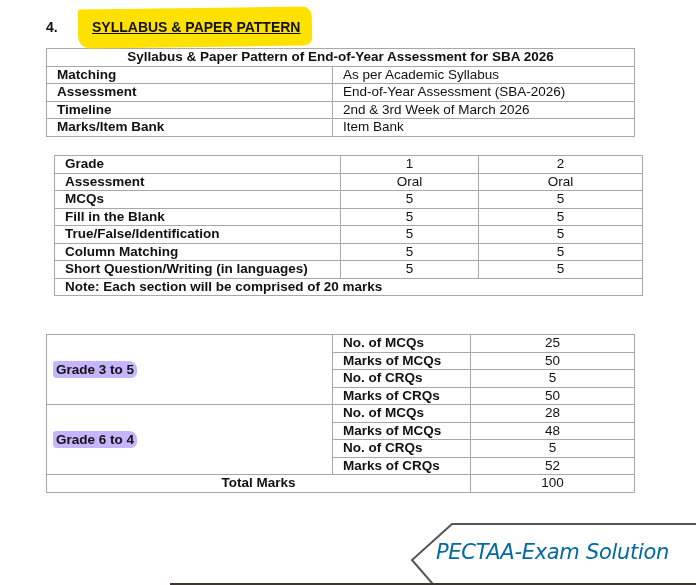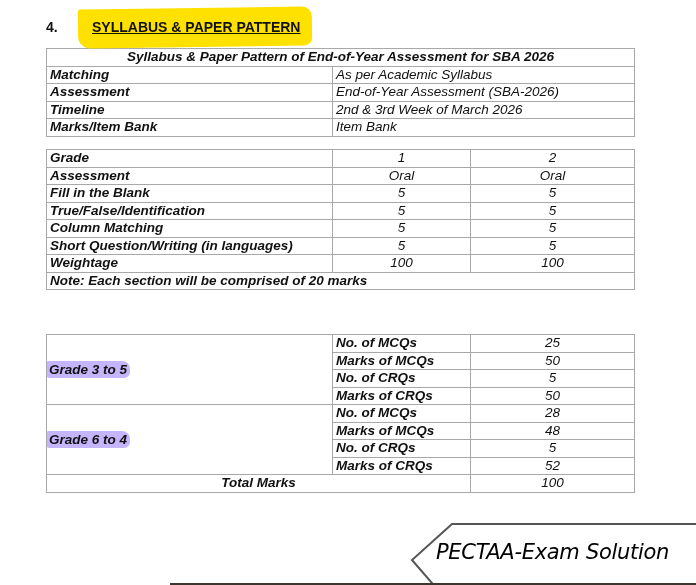--- a/index.html
+++ b/index.html
@@ -23,38 +23,38 @@
     .section-title::before {
       content: ""; position: absolute; left: -12px; right: -10px; top: -1px; bottom: -2px;
       background: #ffe100; border-radius: 3px 10px 8px 12px; z-index: -1;
       transform: rotate(-0.8deg);
     }
     table {
       position: absolute; left: 46px; width: 589px;
       border-collapse: collapse; font-size: 13.5px; table-layout: fixed;
     }
     td {
-      border: 1.5px solid #a8a8a8; padding: 0 3px; height: 16.5px; line-height: 16px;
-      white-space: nowrap; overflow: hidden; font-style: italic;
+      border: 1.5px solid #a8a8a8; padding: 0 10px; height: 16.5px; line-height: 16px;
+      white-space: nowrap; overflow: hidden;
     }
     .b { font-weight: bold; }
     .c { text-align: center; }
     #t1 { top: 48px; }
-    #t2 { top: 149px; }
+    #t2 { top: 155px; margin-left: 8px; }
     #t3 { top: 334px; }
     .hl {
       background: #c4b5fd; padding: 1px 3px; border-radius: 3px 8px 6px 4px;
       margin-left: -4px;
     }
     .watermark {
       position: absolute; left: 390px; top: 522px; width: 320px; height: 68px;
     }
     .watermark svg { position: absolute; left: 0; top: 0; }
     .watermark-text {
-      position: absolute; left: 46px; top: 18px; font-size: 21px; color: #000000;
+      position: absolute; left: 46px; top: 18px; font-size: 21px; color: #0369a1;
       font-family: "DejaVu Sans", sans-serif; font-weight: normal; letter-spacing: -0.3px;
       font-style: italic;
     }
     .bottom-bar {
       position: absolute; left: 170px; top: 583px; width: 526px; height: 2px; background: #3c3530;
     }
   </style>
 </head>
 <body>
 
@@ -104,43 +104,43 @@
     <td class="b">Grade</td>
     <td class="c">1</td>
     <td class="c">2</td>
   </tr>
   <tr>
     <td class="b">Assessment</td>
     <td class="c">Oral</td>
     <td class="c">Oral</td>
   </tr>
   <tr>
+    <td class="b">MCQs</td>
+    <td class="c">5</td>
+    <td class="c">5</td>
+  </tr>
+  <tr>
     <td class="b">Fill in the Blank</td>
     <td class="c">5</td>
     <td class="c">5</td>
   </tr>
   <tr>
     <td class="b">True/False/Identification</td>
     <td class="c">5</td>
     <td class="c">5</td>
   </tr>
   <tr>
     <td class="b">Column Matching</td>
     <td class="c">5</td>
     <td class="c">5</td>
   </tr>
   <tr>
     <td class="b">Short Question/Writing (in languages)</td>
     <td class="c">5</td>
     <td class="c">5</td>
-  </tr>
-  <tr>
-    <td class="b">Weightage</td>
-    <td class="c">100</td>
-    <td class="c">100</td>
   </tr>
   <tr>
     <td colspan="3" class="b">Note: Each section will be comprised of 20 marks</td>
   </tr>
 </tbody>
   </table>
 
 <table id="t3">
   <colgroup>
       <col style="width:286px">

